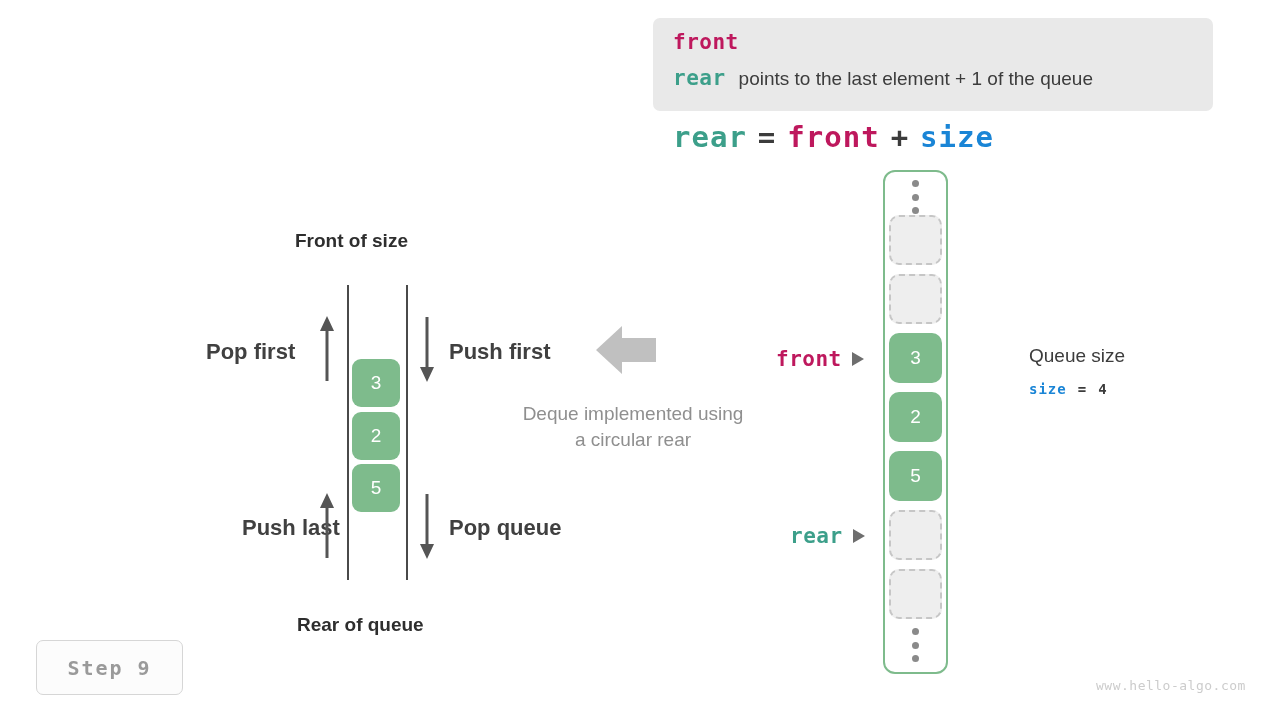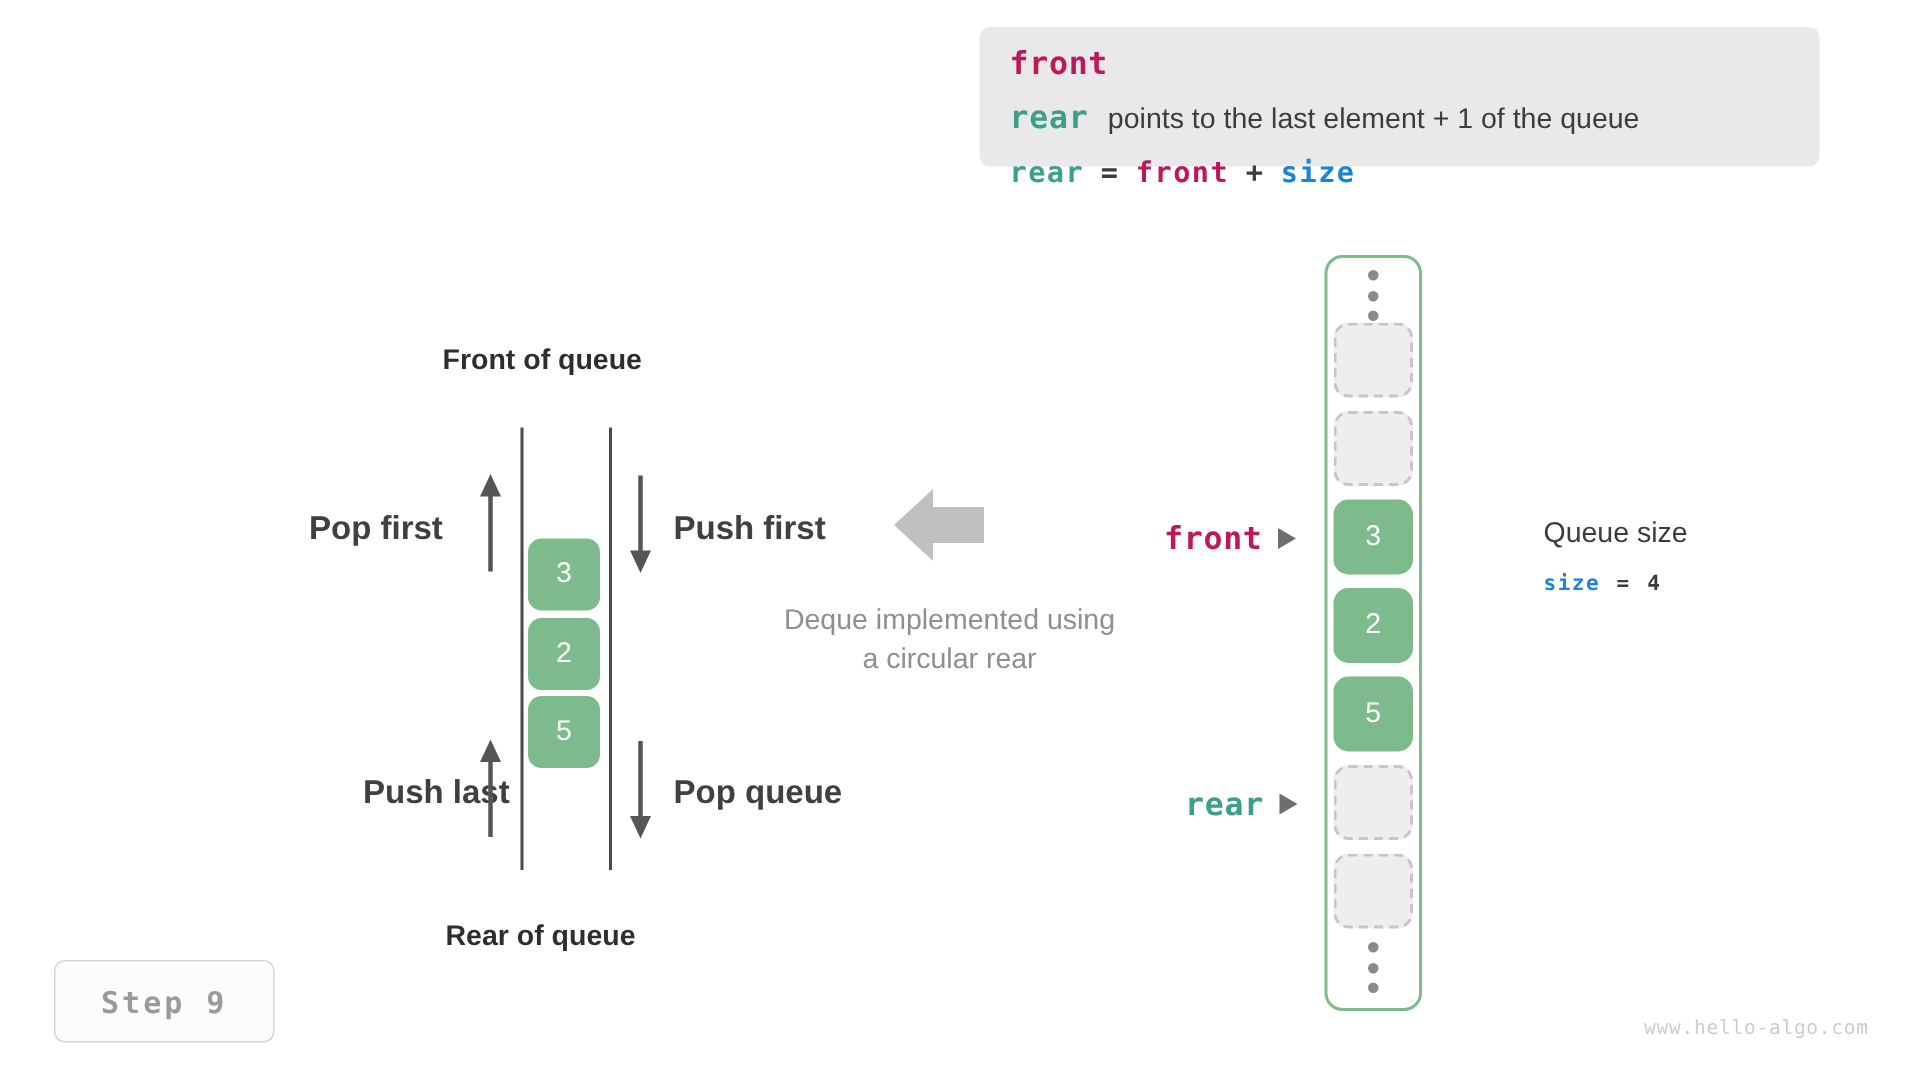--- a/index.html
+++ b/index.html
@@ -47,22 +47,22 @@
   }
   .legend-text {
     font-size: 19px;
     color: #3c3c3c;
     margin-left: 13px;
   }
 
   
   #formula {
     left: 673px;
-    top: 104px;
-    font-size: 19px;
+    top: 120px;
+    font-size: 29px;
     letter-spacing: 1px;
     white-space: pre;
   }
   #formula .op { color: #3c3c3c; font-weight: bold; }
 
   
   #deque-title-front {
     left: 295px; top: 230px;
     font-size: 19px; font-weight: bold; color: #2e2e2e;
   }
@@ -236,21 +236,21 @@
     <span class="mono legend-kw kw-front">front</span>
   </div>
   <div class="legend-row">
     <span class="mono legend-kw kw-rear">rear</span>
     <span class="legend-text">points to the last element + 1 of the queue</span>
   </div>
 </div>
 
 <div class="abs mono" id="formula"><span class="kw-rear">rear</span><span class="op" style="margin-left: 11px; margin-right: 11px;">=</span><span class="kw-front">front</span><span class="op" style="margin-left: 11px; margin-right: 11px;">+</span><span class="kw-size">size</span></div>
 
-<div class="abs" id="deque-title-front">Front of queue</div>
+<div class="abs" id="deque-title-front">Front of size</div>
 <div class="abs" id="deque-title-rear">Rear of queue</div>
 
 <div class="abs rail" id="rail-left"></div>
 <div class="abs rail" id="rail-right"></div>
 
 <div class="abs deque-cell" id="dq-cell-0">3</div>
 <div class="abs deque-cell" id="dq-cell-1">2</div>
 <div class="abs deque-cell" id="dq-cell-2">5</div>
 
 <div class="abs op-label" id="lbl-pop-first">Pop first</div>

